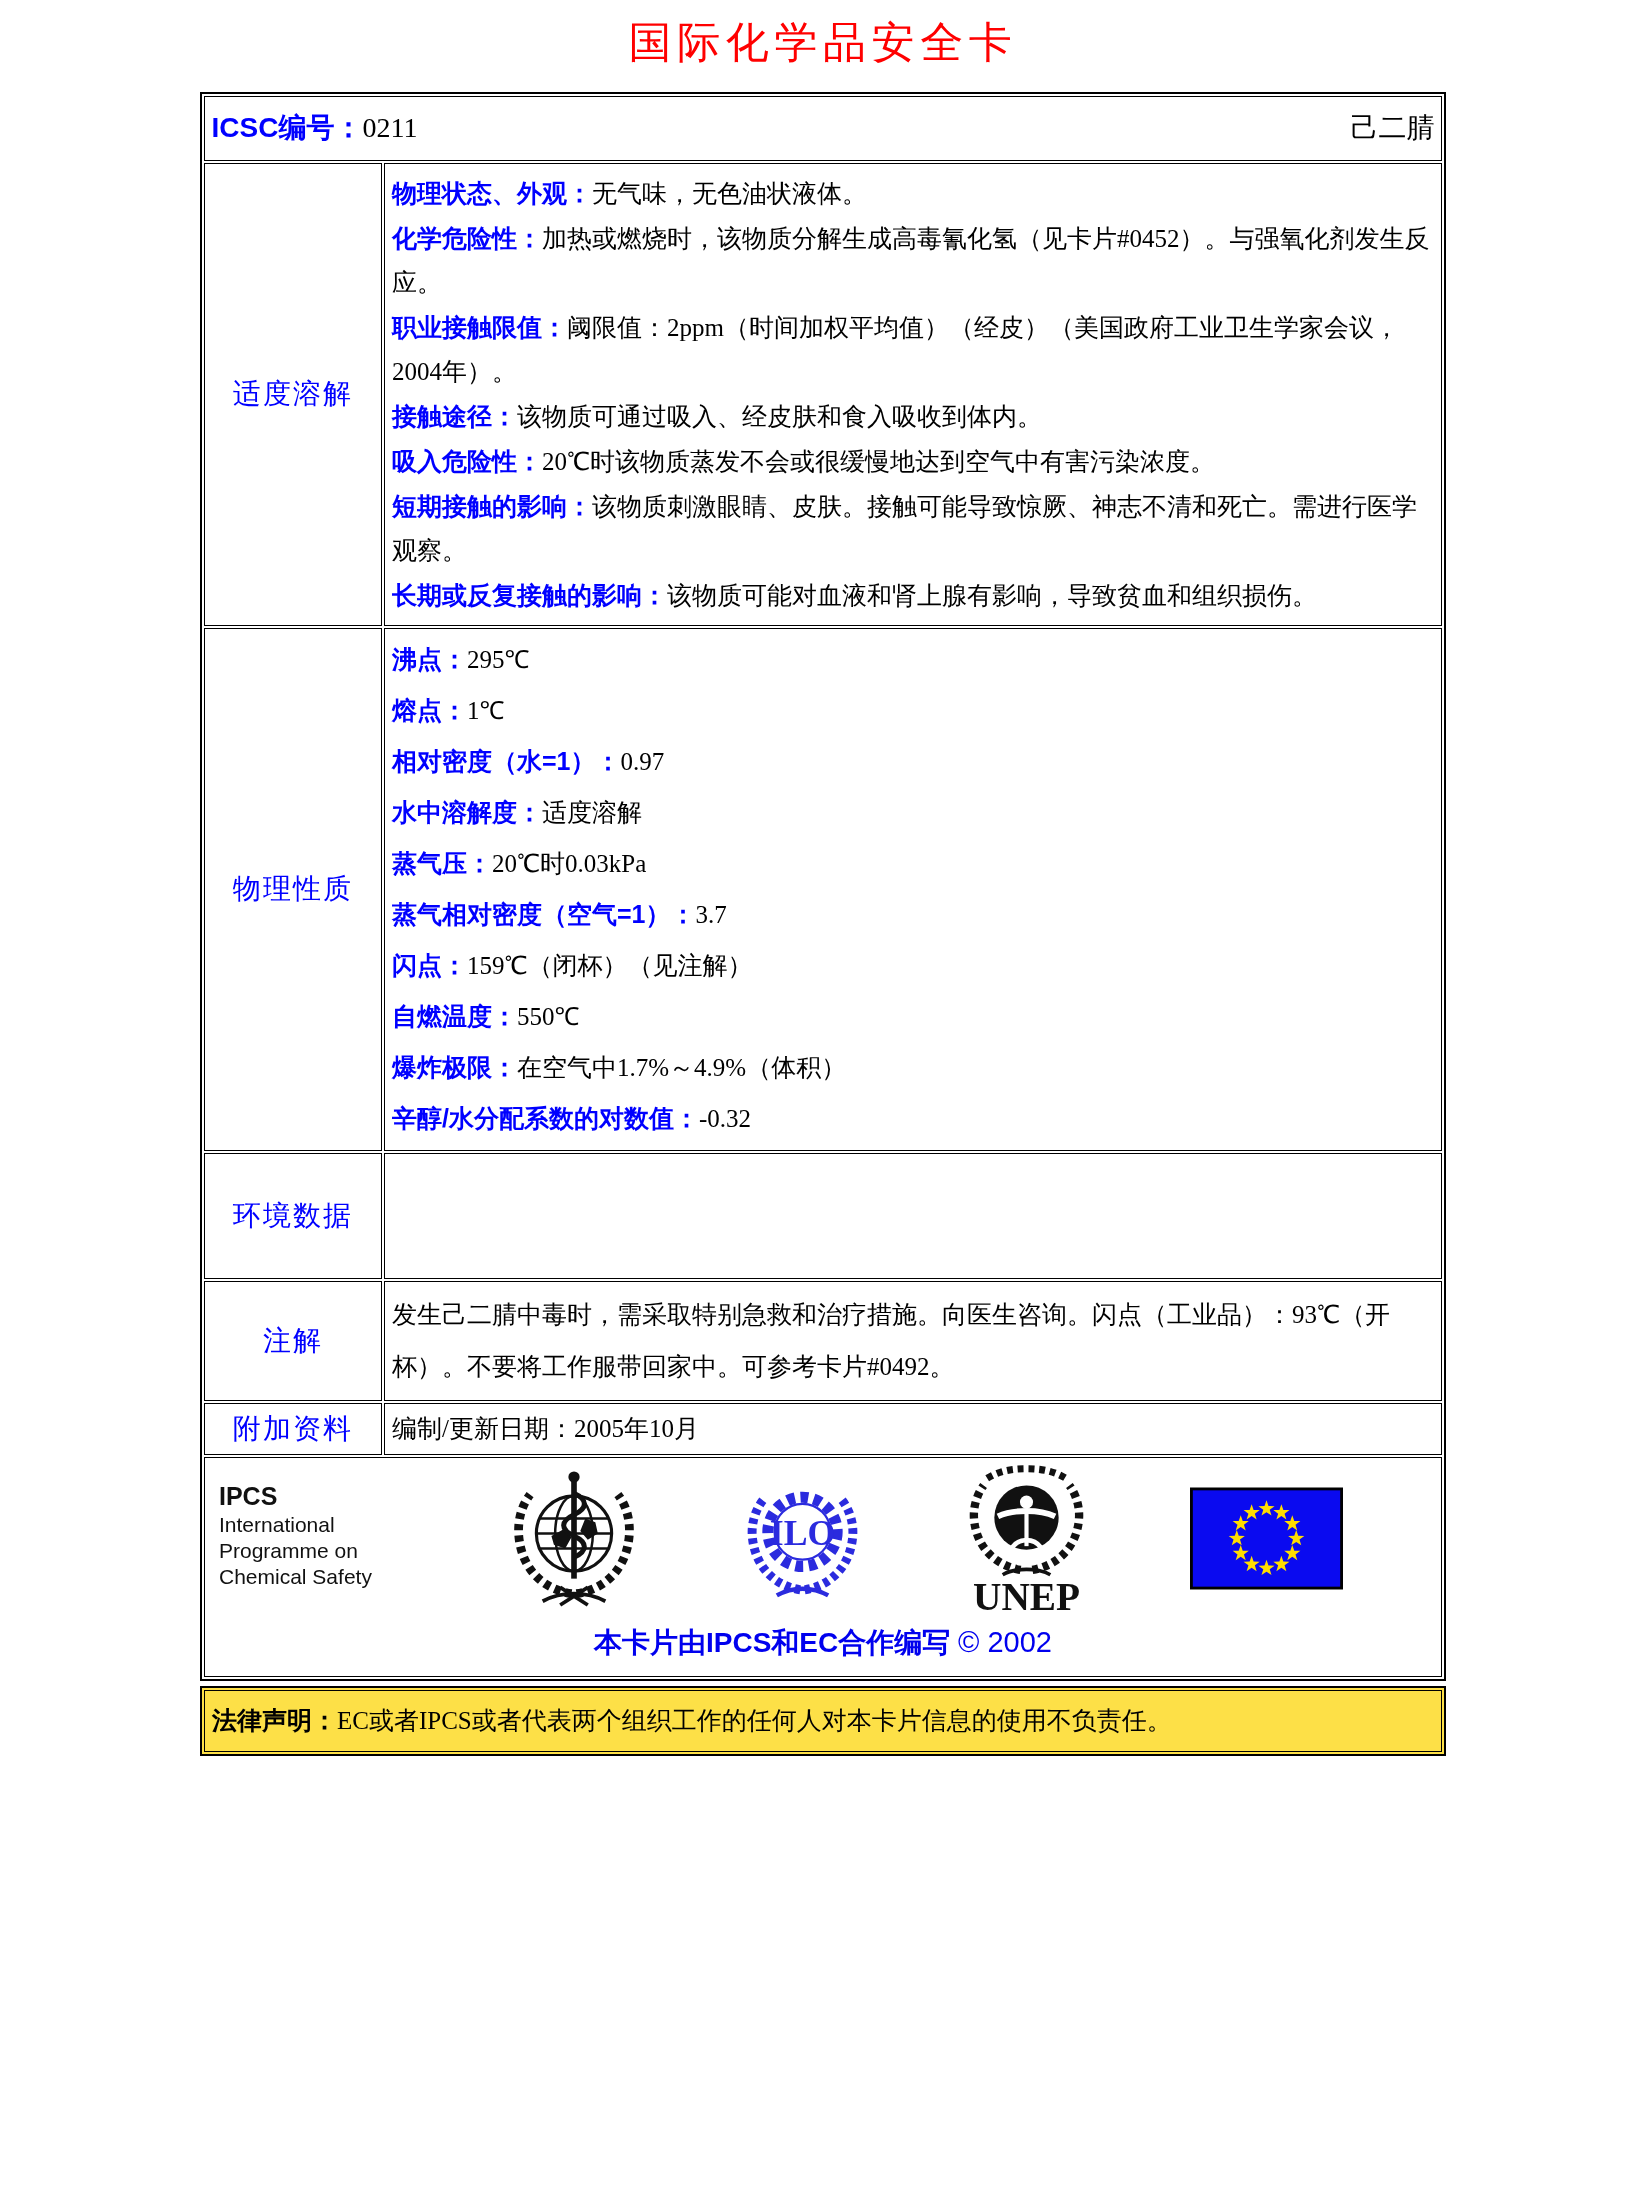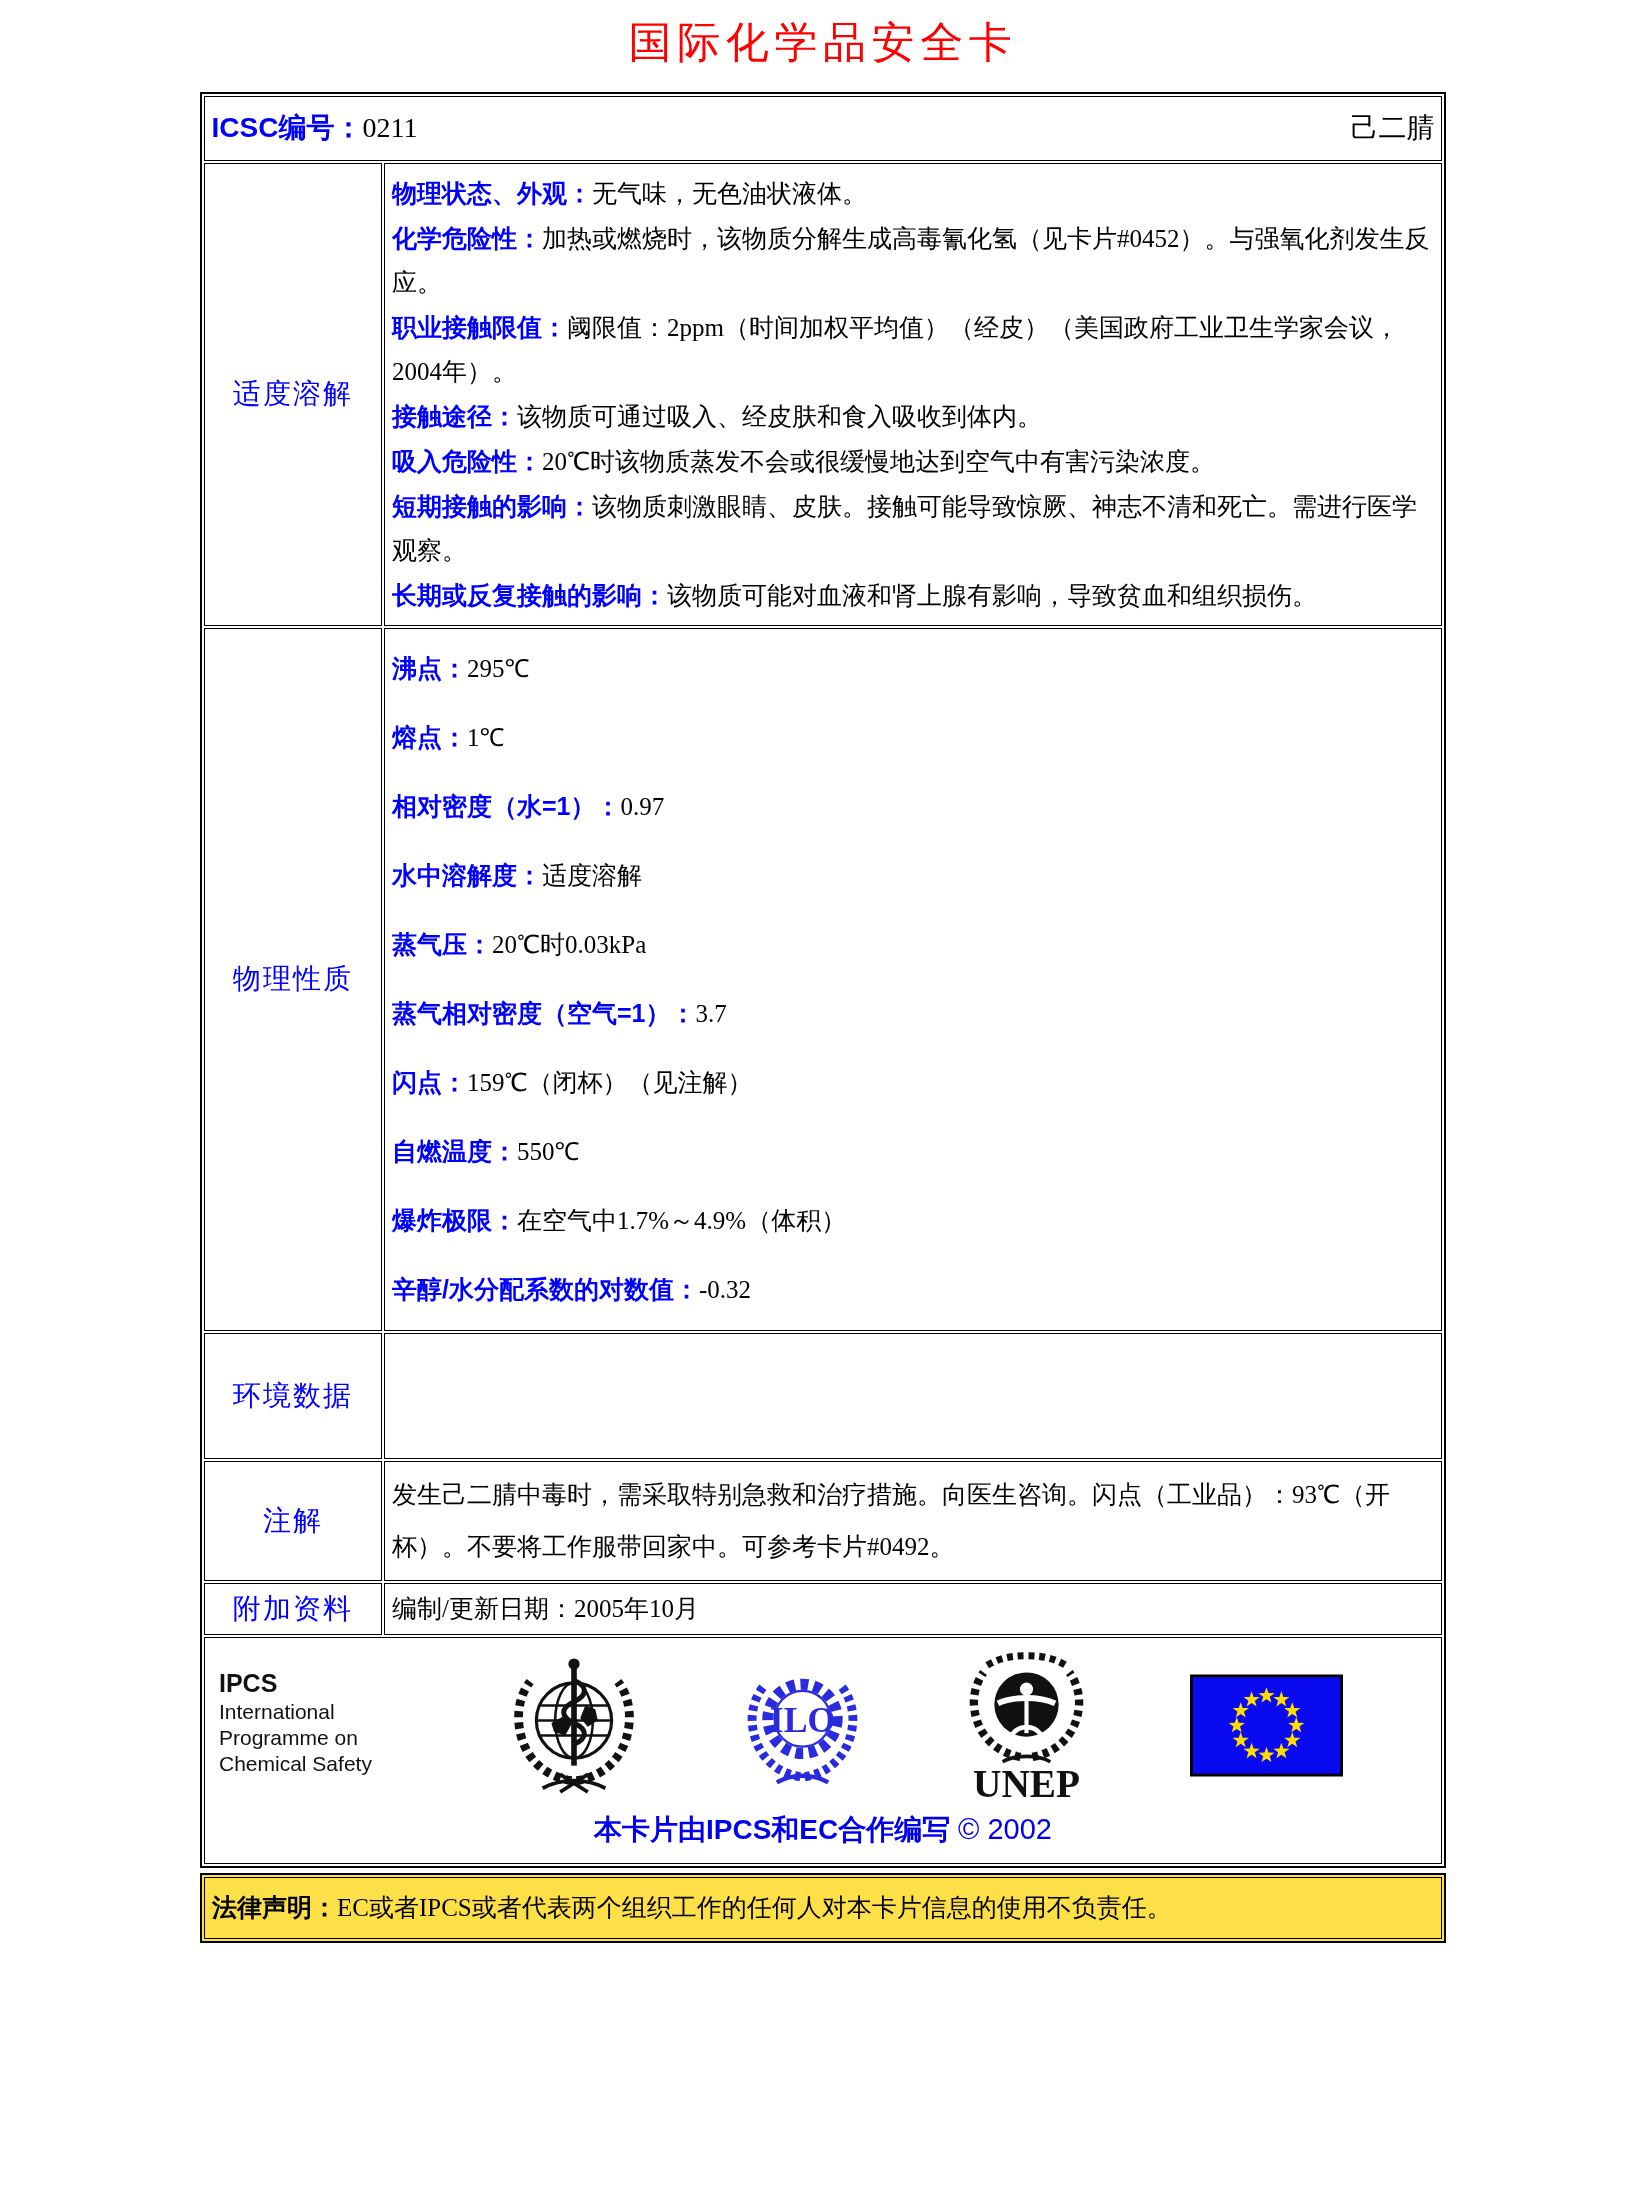--- a/index.html
+++ b/index.html
@@ -42,27 +42,27 @@
   }
 
   
   td.content { padding:7px 7px; font-size:25px; line-height:44px; }
   .blabel {
     color:#0000ff; font-family:"Liberation Sans", sans-serif; font-weight:bold;
   }
   .btext { color:#000; }
   .para { text-align:left; }
 
-  td.content-phys { padding:5.6px 7px; font-size:25px; line-height:68px; }
+  td.content-phys { padding:5.6px 7px; font-size:25px; line-height:50px; }
   td.content-env  { height:110px; }
   td.content-notes{ padding:7px 7px; font-size:25px; line-height:52px; }
   td.content-add  { height:50px; padding:0 7px; font-size:25px; }
 
   
-  td.logos-cell { padding:14px 7px 7px; }
+  td.logos-cell { padding:7px 7px 7px; }
   .logos-flex {
     display:flex; align-items:center; justify-content:space-between;
     padding:0 91px 0 7px; height:150px;
   }
   .ipcs-block {
     align-self:flex-start; margin-top:16.7px; width:188px;
     font-family:"Liberation Sans", sans-serif; color:#111;
   }
   .ipcs-acro { font-weight:bold; font-size:25px; line-height:31px; }
   .ipcs-line { font-size:21px; line-height:26px; }

